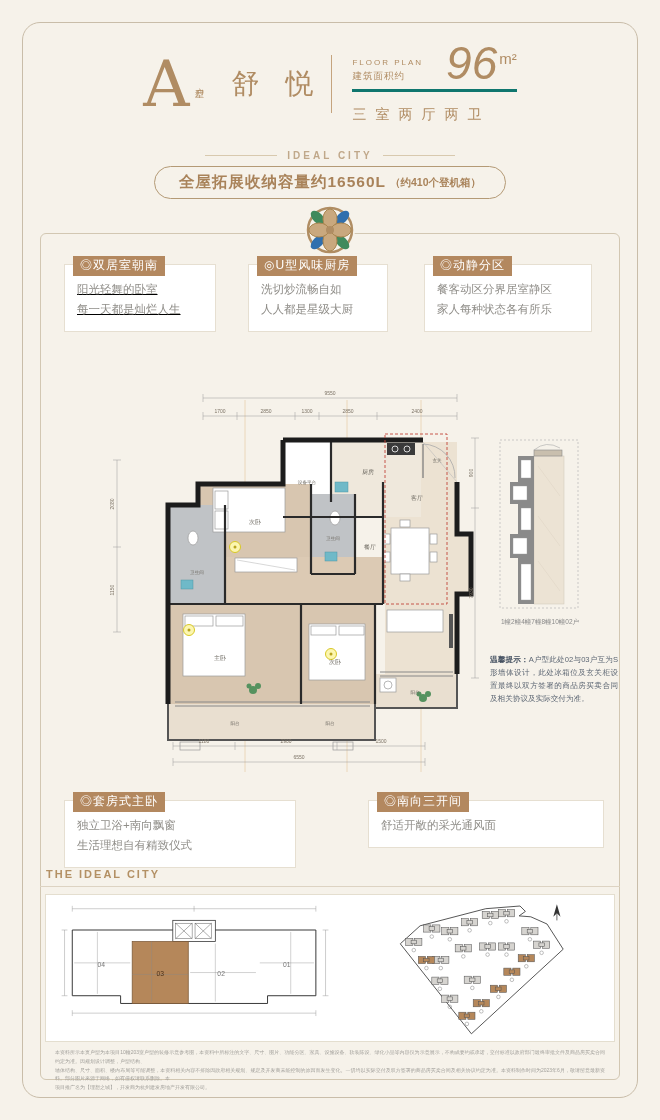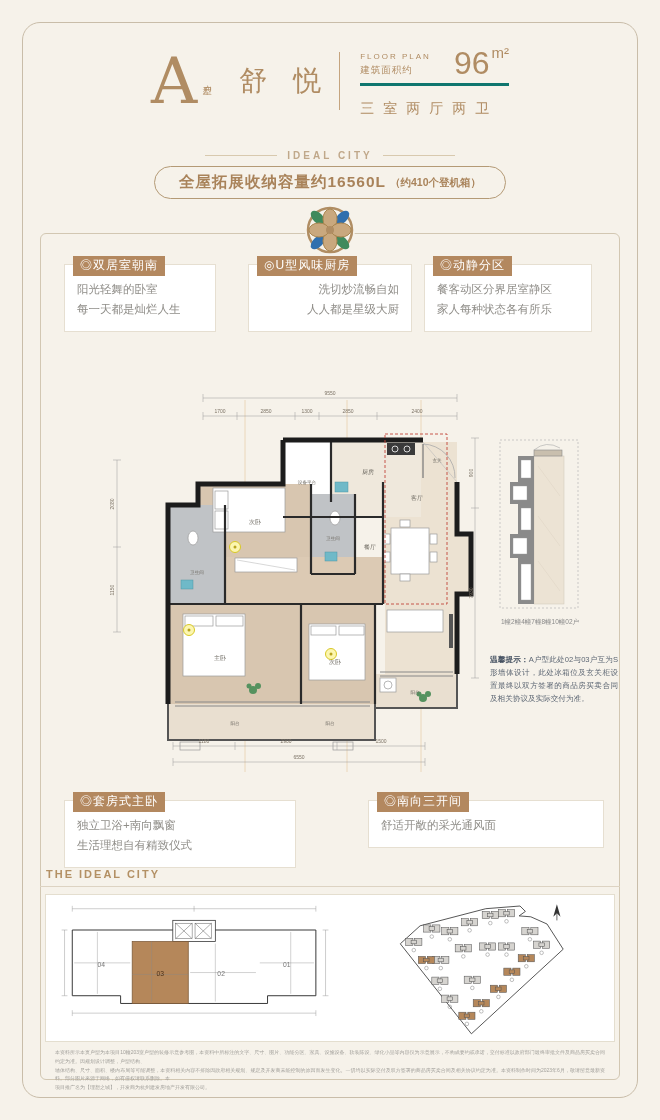--- a/index.html
+++ b/index.html
@@ -12,21 +12,21 @@
   
   .header { left:0; top:44px; width:660px; display:flex; justify-content:center; align-items:center; }
   .type-letter { font-family:"DejaVu Serif",serif; font-size:64px; line-height:1; color:#b08c63; font-weight:400; }
   .type-label { writing-mode:vertical-rl; font-size:9px; color:#b08c63; letter-spacing:2px; margin:28px 0 0 3px; }
   .type-name { font-family:"DejaVu Serif",serif; font-size:28px; color:#b08c63; letter-spacing:26px; margin-left:26px; font-weight:500; }
   .hdr-divider { width:1px; height:58px; background:#c5a47e; margin:0 4px 0 -8px; }
   .hdr-right { margin-left:16px; color:#b08c63; }
   .hdr-right-top { display:flex; align-items:flex-end; }
   .fp-en { font-size:8px; letter-spacing:2px; }
   .area-label { font-size:9.5px; letter-spacing:1px; margin-top:3px; }
-  .area-num { font-size:32px; line-height:.85; margin:0 2px 0 23px; font-weight:400; }
+  .area-num { font-size:46px; line-height:.85; margin:0 2px 0 23px; font-weight:400;font-style:italic; }
   .area-unit { font-size:15px; margin-bottom:16px; }
   .hdr-rooms { border-top:3px solid #0f766e; margin-top:6px; padding-top:14px; font-size:14px; letter-spacing:9px; white-space:nowrap; }
   
   .logo-row { left:0; top:150px; width:660px; display:flex; align-items:center; justify-content:center; }
   .logo-line { width:72px; height:1px; background:#d8c9ae; }
   .logo-text { font-size:10px; font-weight:bold; letter-spacing:3px; color:#c0a88a; margin:0 10px; }
   .pill { left:0; top:166px; width:660px; display:flex; justify-content:center; }
   .pill-inner { border:1px solid #b49a76; border-radius:999px; padding:5px 24px; color:#a9835a; display:flex; align-items:center; }
   .pill-main { font-size:15.5px; font-weight:bold; letter-spacing:1px; }
   .pill-note { font-size:10.5px; margin-left:4px; font-weight:bold; }
@@ -98,26 +98,26 @@
     <ellipse cx="38" cy="14" rx="9" ry="5" transform="rotate(-45 38 14)" fill="#2f6fae"></ellipse>
     <ellipse cx="14" cy="38" rx="9" ry="5" transform="rotate(-45 14 38)" fill="#2f6fae"></ellipse>
     <ellipse cx="38" cy="38" rx="9" ry="5" transform="rotate(45 38 38)" fill="#3f8a5c"></ellipse>
     <ellipse cx="26" cy="15" rx="7" ry="10" fill="#c9a87e" stroke="#a9854f" stroke-width="1"></ellipse>
     <ellipse cx="26" cy="37" rx="7" ry="10" fill="#c9a87e" stroke="#a9854f" stroke-width="1"></ellipse>
     <ellipse cx="15" cy="26" rx="10" ry="7" fill="#c9a87e" stroke="#a9854f" stroke-width="1"></ellipse>
     <ellipse cx="37" cy="26" rx="10" ry="7" fill="#c9a87e" stroke="#a9854f" stroke-width="1"></ellipse>
     <circle cx="26" cy="26" r="4" fill="#b08d63"></circle>
   </svg>
 
-  <div class="abs fcard" style="left:64px; top:264px; width:152px;">
+  <div class="abs fcard" style="left:64px; top:264px; width:152px;text-decoration:underline;">
     <div class="fbadge">◎双居室朝南</div>
     <div class="fline">阳光轻舞的卧室</div>
     <div class="fline">每一天都是灿烂人生</div>
   </div>
-  <div class="abs fcard" style="left:248px; top:264px; width:164px;text-align:right;">
+  <div class="abs fcard" style="left:248px; top:264px; width:140px;">
     <div class="fbadge">◎U型风味厨房</div>
     <div class="fline">洗切炒流畅自如</div>
     <div class="fline">人人都是星级大厨</div>
   </div>
   <div class="abs fcard" style="left:424px; top:264px; width:168px;">
     <div class="fbadge">◎动静分区</div>
     <div class="fline">餐客动区分界居室静区</div>
     <div class="fline">家人每种状态各有所乐</div>
   </div>
 

